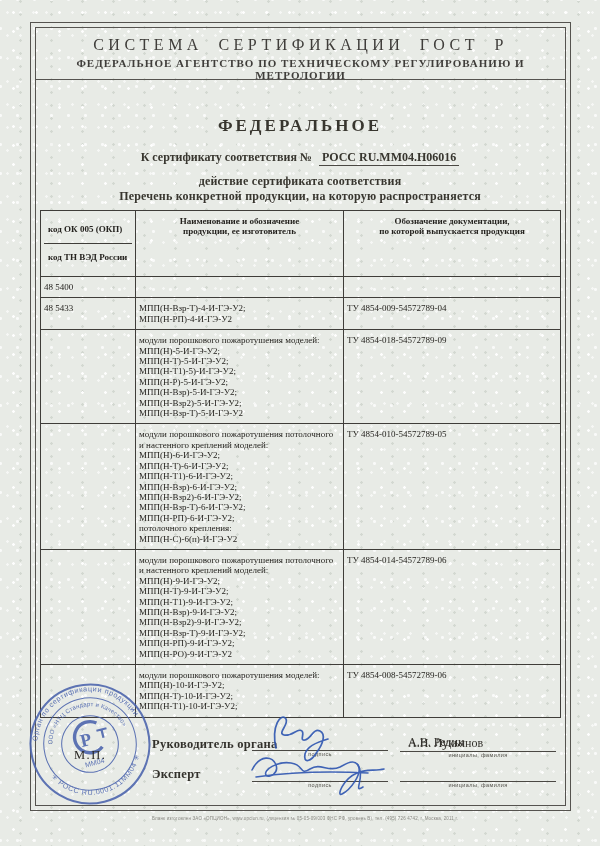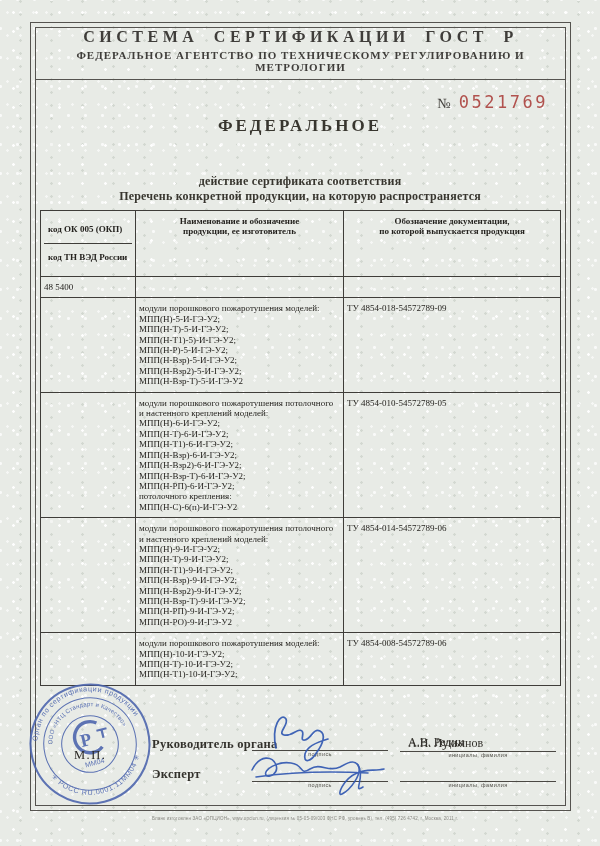--- a/index.html
+++ b/index.html
@@ -11,21 +11,21 @@
       radial-gradient(circle, rgba(255,255,255,.95) 1px, transparent 1.6px),
       radial-gradient(circle, rgba(255,255,255,.75) 1.2px, transparent 1.9px),
       radial-gradient(circle, rgba(186,193,184,.45) 1px, transparent 1.5px),
       radial-gradient(circle, rgba(255,255,255,.6) 1px, transparent 1.5px);
     background-size:23px 19px,17px 29px,31px 13px,13px 23px;
     background-position:2px 3px,9px 14px,5px 8px,1px 1px;
   }
   .frame-outer{position:absolute;left:30px;top:22px;width:539px;height:787px;border:1.5px solid #55534f;}
   .frame-inner{position:absolute;left:4px;top:4px;right:4px;bottom:4px;border:1px solid #55534f;}
   .header-band{position:absolute;left:0;top:0;width:100%;height:51px;border-bottom:1.5px solid #55534f;text-align:center;}
-  .sys-title{font-size:16px;font-weight:bold;letter-spacing:4.5px;word-spacing:7px;color:#3f3d3a;}
+  .sys-title{margin-top:8px;font-size:16px;font-weight:normal;letter-spacing:4.5px;word-spacing:7px;color:#3f3d3a;}
   .agency{margin-top:3px;font-size:11px;font-weight:bold;letter-spacing:1px;color:#3f3d3a;}
   .form-number{position:absolute;top:92px;right:52px;font-size:14px;color:#44423e;}
   .form-number .digits{font-family:"DejaVu Sans Mono",monospace;font-size:17px;color:#b1524e;letter-spacing:2.5px;margin-left:8px;}
   .doc-title{position:absolute;top:116px;left:0;width:100%;text-align:center;font-size:17px;font-weight:bold;letter-spacing:3px;color:#38362f;}
   .cert-line{position:absolute;top:150px;left:0;width:100%;text-align:center;font-size:12px;font-weight:bold;color:#38362f;}
   .cert-line .val{border-bottom:1px solid #4a4843;margin-left:7px;padding:0 3px 1px 3px;}
   .subtitle{position:absolute;top:174px;left:0;width:100%;text-align:center;font-size:12px;font-weight:bold;line-height:15px;color:#38362f;letter-spacing:.2px;}
   .tbl-wrap{position:absolute;left:40px;top:210px;}
   table.products{border-collapse:collapse;table-layout:fixed;width:520px;border:1.5px solid #3f3d39;}
   table.products td{border:1px solid #3f3d39;vertical-align:top;font-size:9px;line-height:10.4px;padding:5px 3px;color:#25231f;}
@@ -56,24 +56,24 @@
 
   <div class="frame-outer">
     <div class="frame-inner">
       <div class="header-band">
         <div class="sys-title">СИСТЕМА СЕРТИФИКАЦИИ ГОСТ Р</div>
         <div class="agency">ФЕДЕРАЛЬНОЕ АГЕНТСТВО ПО ТЕХНИЧЕСКОМУ РЕГУЛИРОВАНИЮ И МЕТРОЛОГИИ</div>
       </div>
     </div>
   </div>
 
-  <div class="form-number"><span>№</span><span class="digits">0521769</span></div>
 
   <div class="doc-title">ФЕДЕРАЛЬНОЕ</div>
 
+  <div class="cert-line"><span>К сертификату соответствия №</span><span class="val">РОСС RU.MM04.H06016</span></div>
 
   <div class="subtitle">
     <div>действие сертификата соответствия</div>
     <div>Перечень конкретной продукции, на которую распространяется</div>
   </div>
 
   <div class="tbl-wrap">
     <table class="products">
       <colgroup>
           <col style="width:95px">
@@ -88,20 +88,26 @@
         </td>
         <td class="h-col">Наименование и обозначение
 продукции, ее изготовитель</td>
         <td class="h-col">Обозначение документации,
 по которой выпускается продукция</td>
       </tr>
       <tr class="r0">
         <td class="c-code">48 5400</td>
         <td class="c-name"></td>
         <td class="c-doc"></td>
+      </tr>
+      <tr class="r1">
+        <td class="c-code">48 5433</td>
+        <td class="c-name">МПП(Н-Взр-Т)-4-И-ГЭ-У2;
+МПП(Н-РП)-4-И-ГЭ-У2</td>
+        <td class="c-doc">ТУ 4854-009-54572789-04</td>
       </tr>
       <tr class="r2">
         <td class="c-code"></td>
         <td class="c-name">модули порошкового пожаротушения моделей:
 МПП(Н)-5-И-ГЭ-У2;
 МПП(Н-Т)-5-И-ГЭ-У2;
 МПП(Н-Т1)-5)-И-ГЭ-У2;
 МПП(Н-Р)-5-И-ГЭ-У2;
 МПП(Н-Взр)-5-И-ГЭ-У2;
 МПП(Н-Взр2)-5-И-ГЭ-У2;

